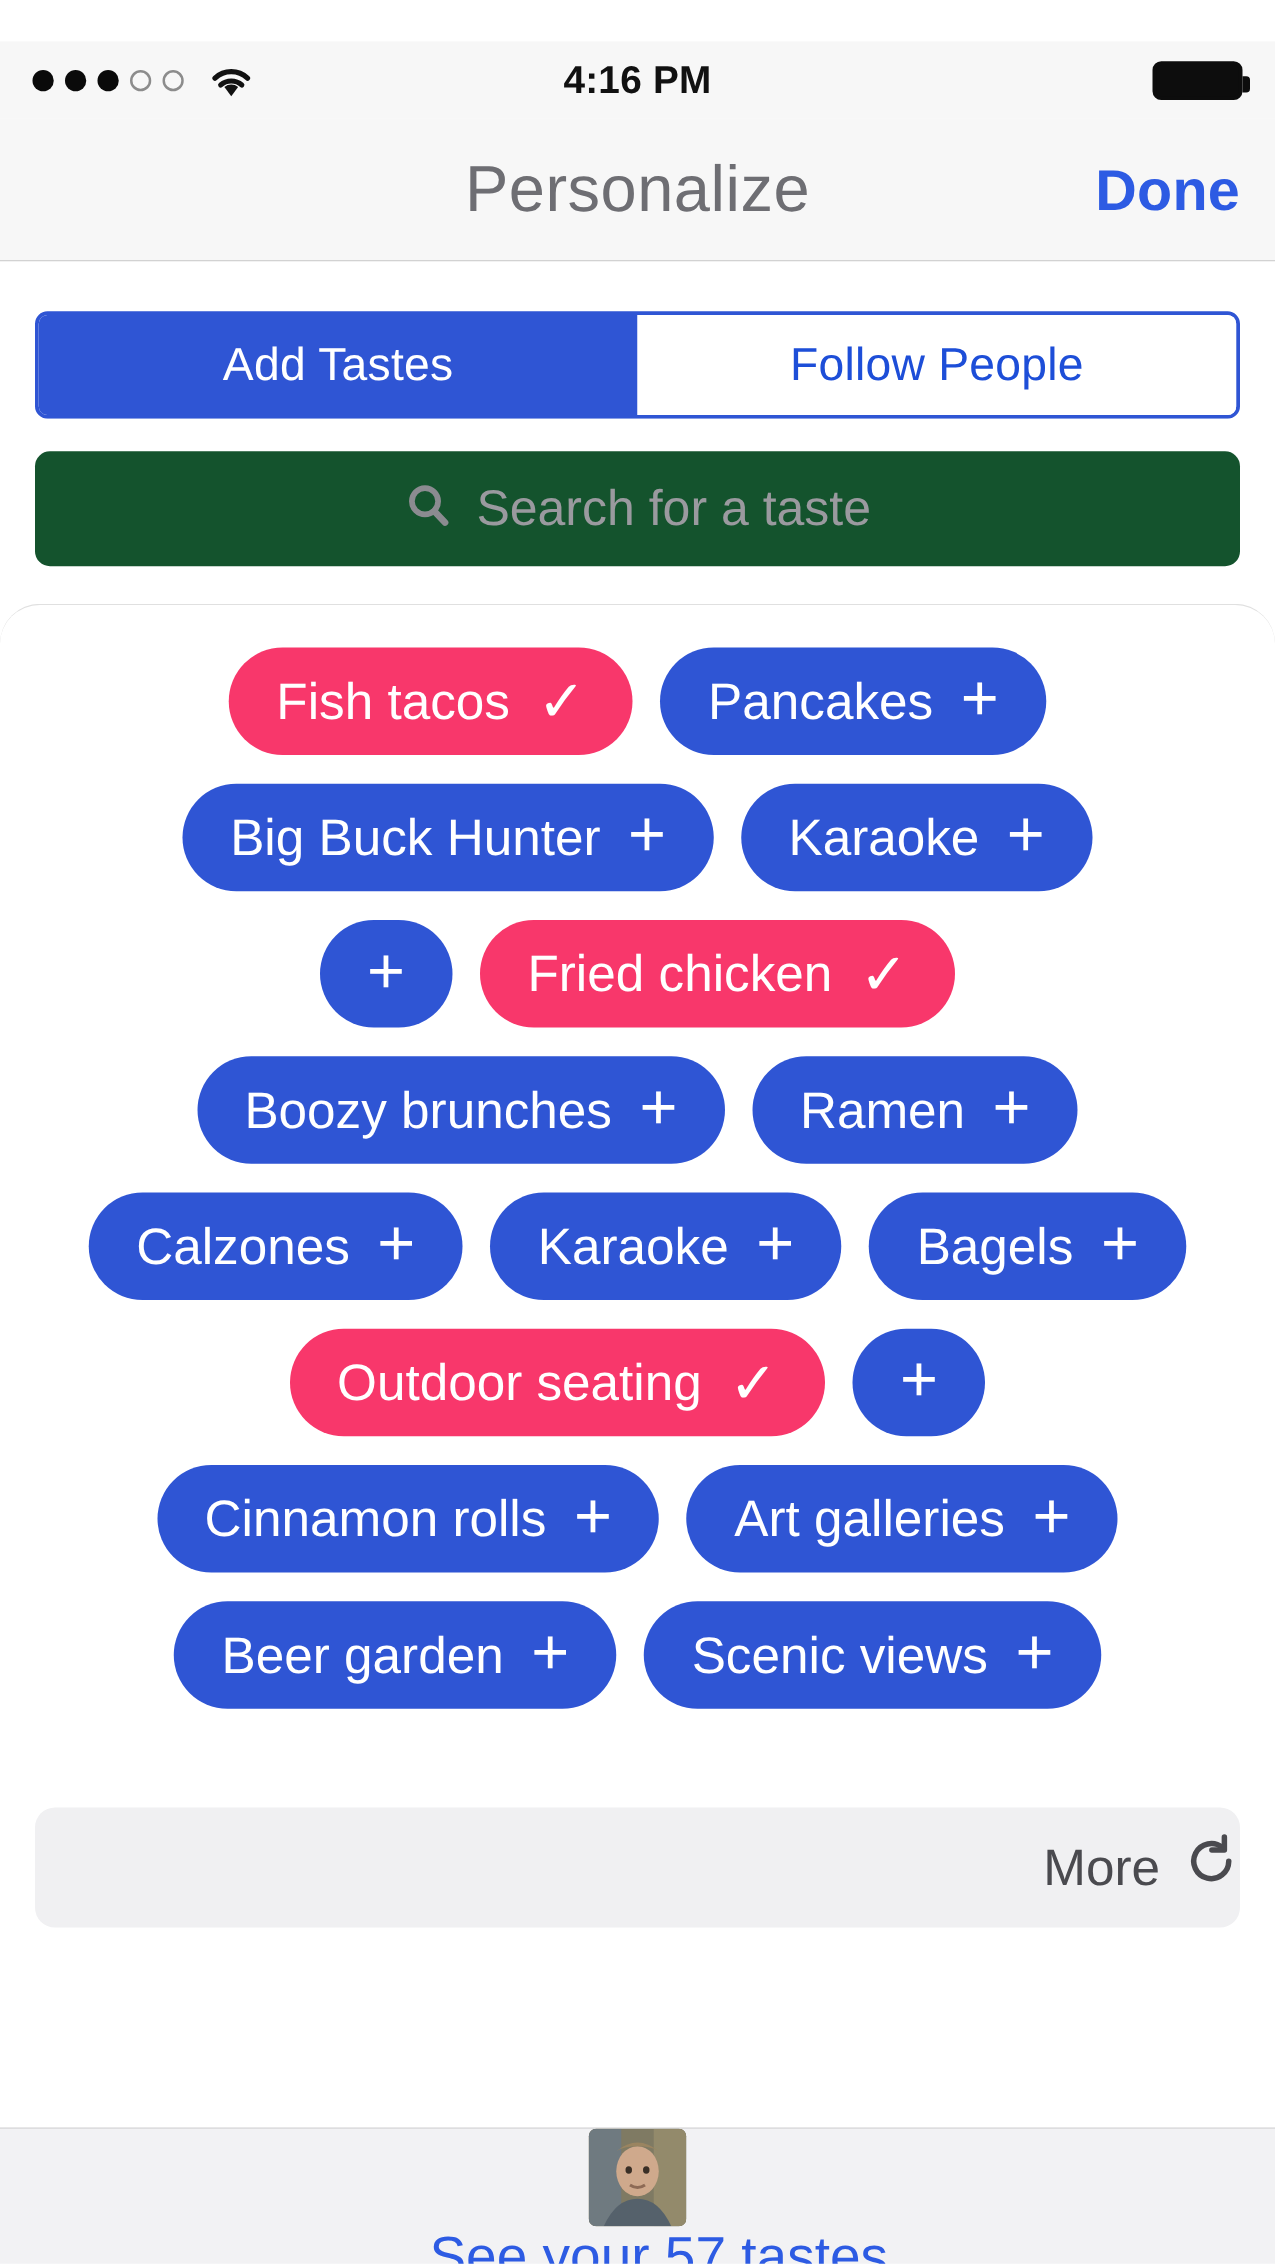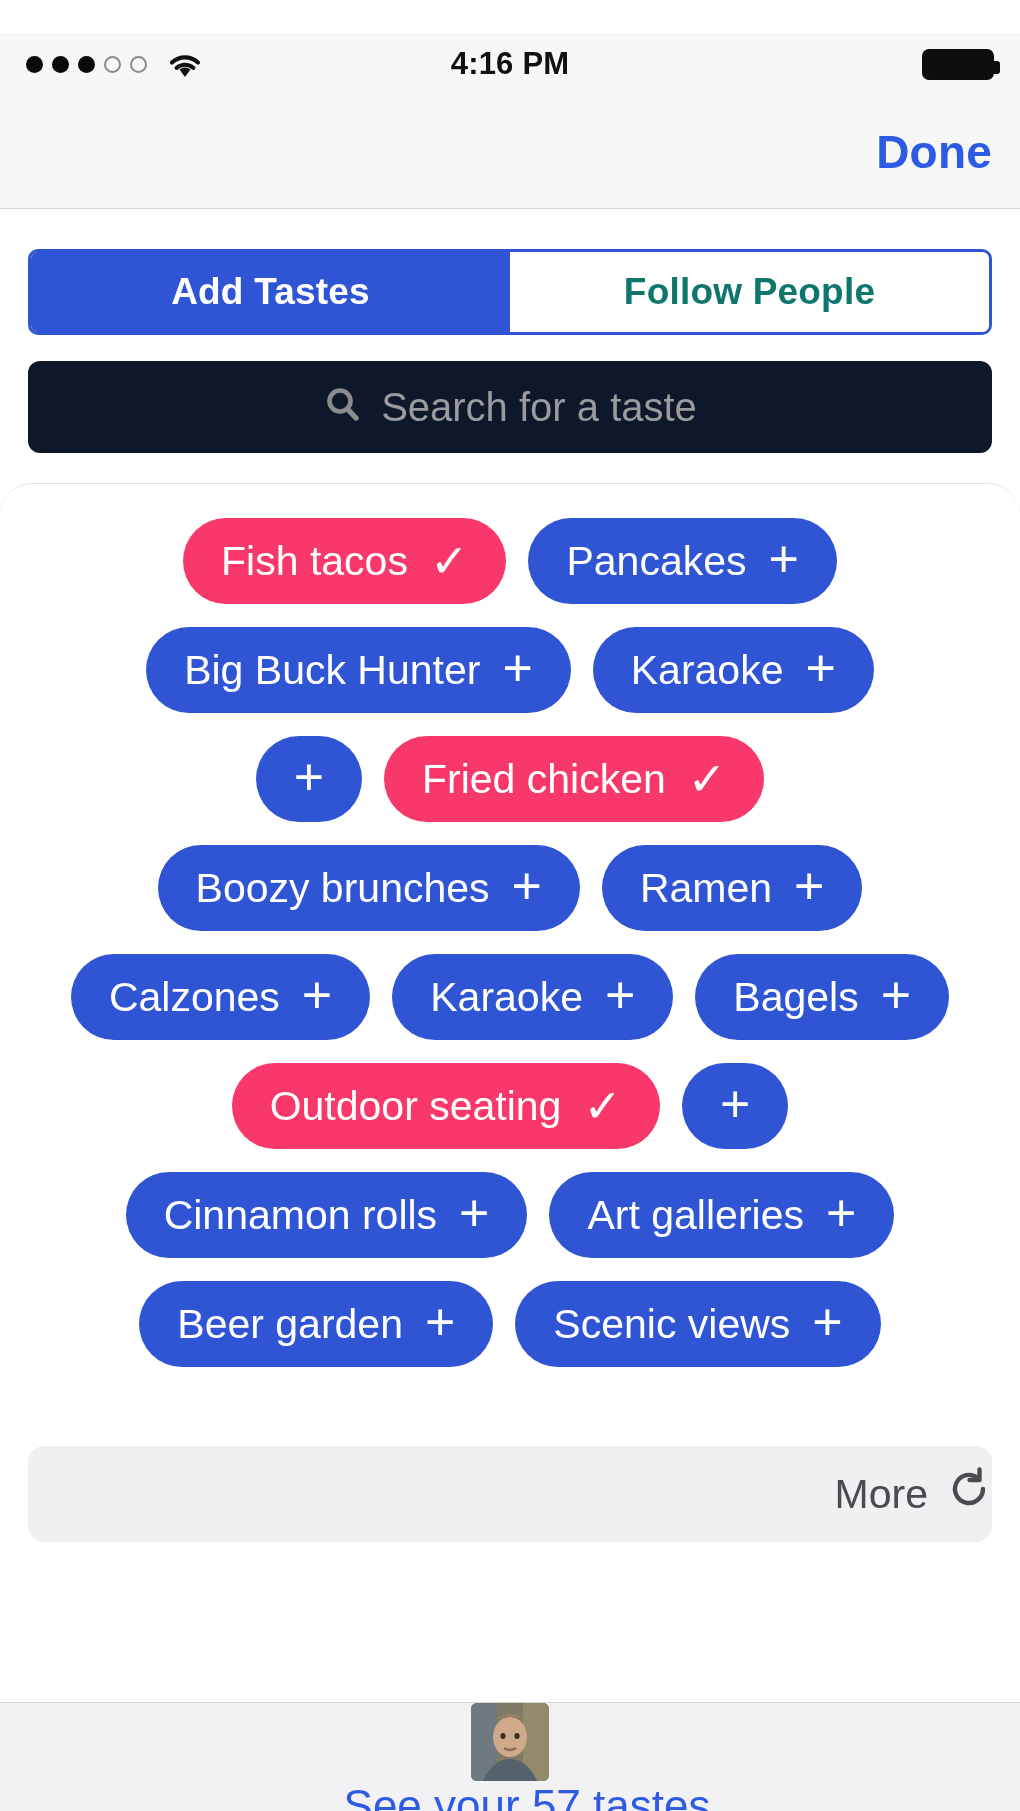--- a/index.html
+++ b/index.html
@@ -51,29 +51,29 @@
   }
 
   
   .seg-wrap{ padding:40px 28px 0 28px; background:#fff; }
   .segmented{
     display:flex; width:100%; height:86px;
     border:3px solid #2F55D4; border-radius:10px; overflow:hidden;
   }
   .seg{
     flex:1; display:flex; align-items:center; justify-content:center;
-    font-size:37px; font-weight:700; letter-spacing:.2px;
+    font-size:37px; font-weight:400; letter-spacing:.2px;
   }
   .seg.active{ background:#2F55D4; color:#fff; }
-  .seg.inactive{ background:#fff; color:#0f766e; }
+  .seg.inactive{ background:#fff; color:#1d4ed8; }
 
   
   .search-wrap{ padding:26px 28px 30px 28px; background:#fff; }
   .searchbar{
-    height:92px; background:#0f172a; border-radius:12px;
+    height:92px; background:#14532d; border-radius:12px;
     display:flex; align-items:center; justify-content:center; gap:18px;
   }
   .search-ph{ font-size:40px; color:#9a9a9f; font-weight:400; }
 
   
   .cloud{
     border-top:1.5px solid #E0E0E0;
     padding:34px 26px 0 26px;
     background:#fff;
     border-radius:32px;
@@ -141,20 +141,21 @@
         </svg>
       </span>
     </div>
     <div class="sb-time">4:16 PM</div>
     <div class="sb-right">
       <span class="battery"></span>
     </div>
   </div>
 
   <div class="navbar">
+    <div class="nav-title">Personalize</div>
     <div class="nav-done">Done</div>
   </div>
 
   <div class="seg-wrap">
     <div class="segmented">
       <div class="seg active">Add Tastes</div>
       <div class="seg inactive">Follow People</div>
     </div>
   </div>
 

